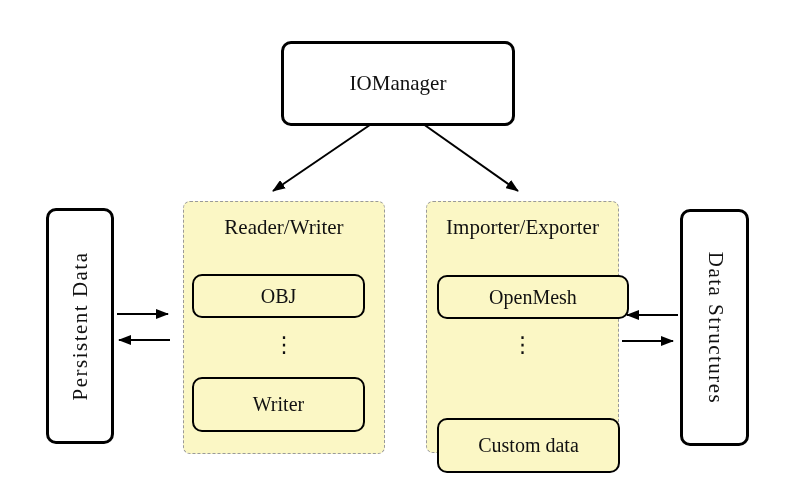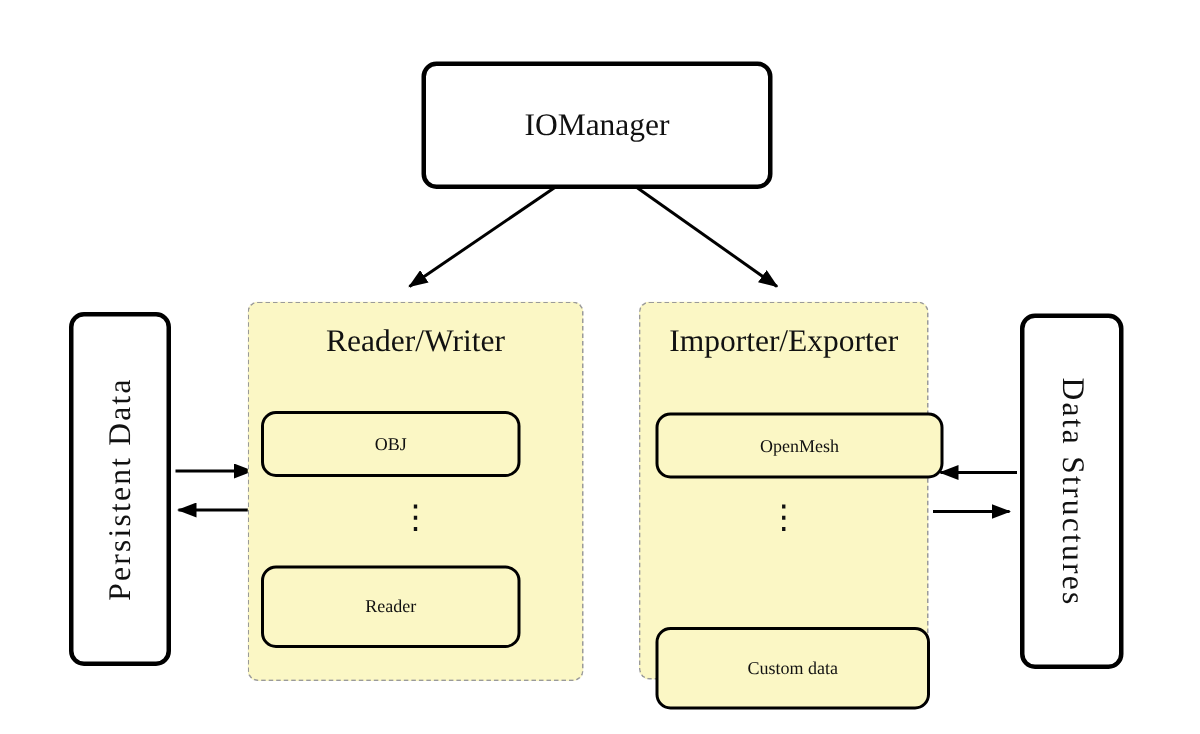--- a/index.html
+++ b/index.html
@@ -57,41 +57,41 @@
   .rot-ccw { transform: translate(-50%, -50%) rotate(-90deg); }
   .rot-cw  { transform: translate(-50%, -50%) rotate(90deg); }
 
   
   .group {
     position: absolute;
     background: var(--group-fill, #fbf7c5);
     border: 1.5px dashed var(--group-border, #9a9a9a);
     border-radius: 7px;
   }
-  #group-reader-writer    { left: 165px; top: 201px; width: 224px; height: 253px; }
+  #group-reader-writer    { left: 183px; top: 201px; width: 202px; height: 253px; }
   #group-importer-exporter{ left: 426px; top: 201px; width: 193px; height: 252px; text-decoration: underline; }
 
   .group-title {
     position: absolute;
     top: 13px; left: 0; right: 0;
     text-align: center;
     font-size: 21px;
     white-space: nowrap;
   }
 
   .inner-box {
     position: absolute;
     display: flex;
     flex-direction: column;
     align-items: center;
     justify-content: center;
     background: var(--group-fill, #fbf7c5);
     border: 2.5px solid var(--line, #000000);
     border-radius: 10px;
-    font-size: 12px;
+    font-size: 20px;
     line-height: 25px;
     text-align: center;
   }
   #box-obj            { left: 8px;  top: 72px;  width: 173px; height: 44px; }
   #box-custom-file    { left: 8px;  top: 175px; width: 173px; height: 55px; }
   #box-openmesh       { left: 10px; top: 73px;  width: 192px; height: 44px; }
   #box-custom-struct  { left: 10px; top: 176px; width: 183px; height: 55px; margin-top: 40px; }
 
   .dots {
     position: absolute;
@@ -134,21 +134,21 @@
     <span class="vlabel rot-cw">Data Structures</span>
   </div>
 
   <div class="group" id="group-reader-writer">
     <div class="group-title">Reader/Writer</div>
     <div class="inner-box" id="box-obj">
       <span>OBJ</span>
     </div>
     <div class="dots">⋮</div>
     <div class="inner-box" id="box-custom-file">
-      <span>Reader</span>
+      <span>Writer</span>
     </div>
   </div>
 
   <div class="group" id="group-importer-exporter">
     <div class="group-title">Importer/Exporter</div>
     <div class="inner-box" id="box-openmesh">
       <span>OpenMesh</span>
     </div>
     <div class="dots">⋮</div>
     <div class="inner-box" id="box-custom-struct">

